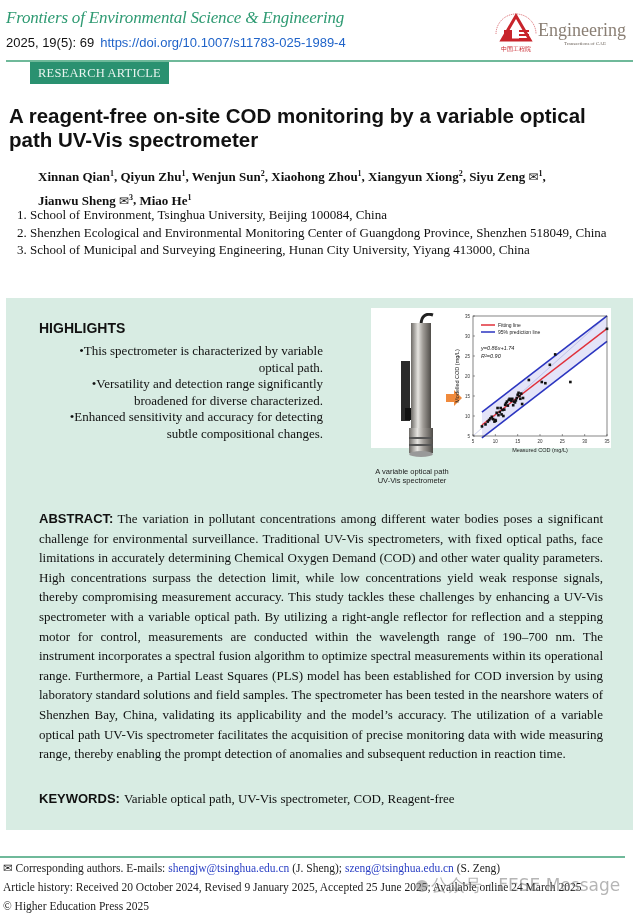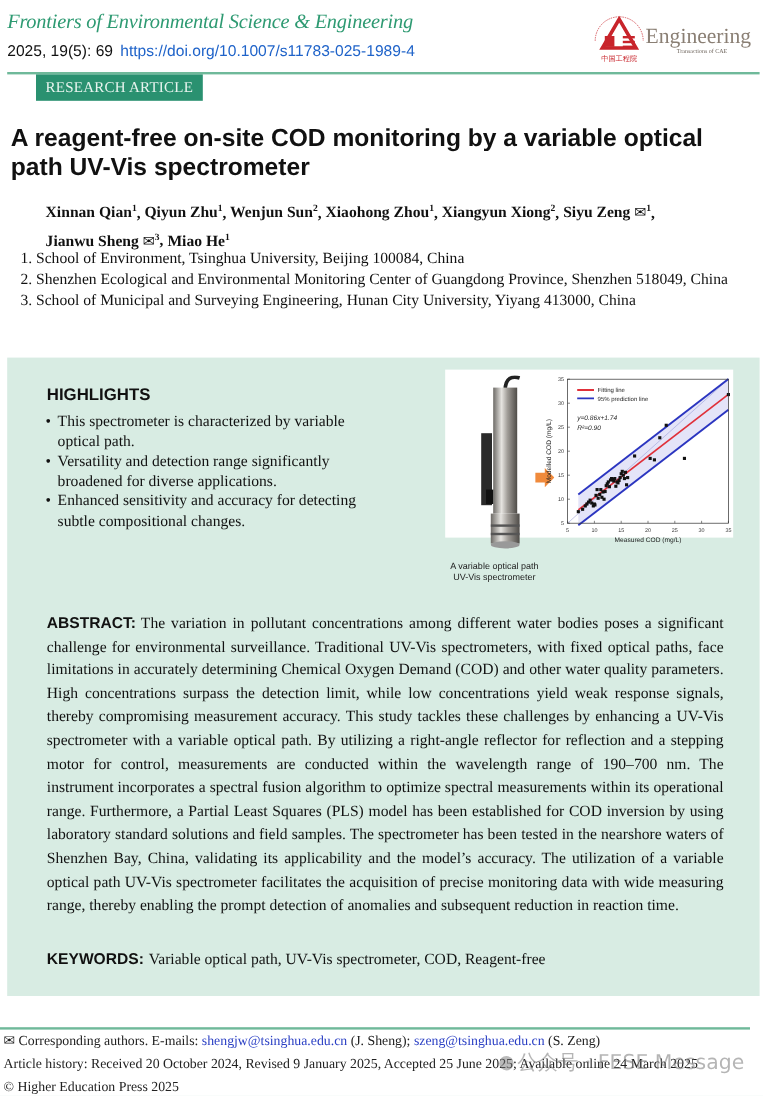--- a/index.html
+++ b/index.html
@@ -22,21 +22,21 @@
   .authors { position: absolute; left: 17px; top: 164px; width: 610px; font-family: "Liberation Serif", serif; font-weight: bold; font-size: 13px; line-height: 20px; margin-left: 21px; }
   .authors sup { font-size: 8px; }
   .authors .mail { font-weight: normal; font-size: 12px; }
 
   .affils { position: absolute; left: 17px; top: 206px; width: 615px; font-family: "Liberation Serif", serif; font-size: 13px; line-height: 17.5px; list-style: none; margin: 0; padding: 0; }
   .affils li { padding-left: 14px; text-indent: -14px; }
 
   .green-box { position: absolute; left: 6px; top: 298px; width: 627px; height: 532px; background: #d8ece3; }
 
   .hl-title { position: absolute; left: 39px; top: 320px; font-family: "Liberation Sans", sans-serif; font-weight: bold; font-size: 14px; }
-  .hl-list { position: absolute; left: 38px; top: 343px; width: 285px; margin: 0; padding: 0; list-style: none; font-family: "Liberation Serif", serif; font-size: 13px; line-height: 16.5px; }
+  .hl-list { position: absolute; left: 38px; top: 343px; width: 285px; margin: 0; padding: 0; list-style: none; font-family: "Liberation Serif", serif; font-size: 13px; line-height: 16.5px; text-align: right; }
   .hl-list li { padding-left: 10px; text-indent: -10px; }
   .hl-list li::before { content: "\2022"; display: inline-block; width: 10px; text-indent: 0; }
 
   .graphic-panel { position: absolute; left: 371px; top: 308px; width: 240px; height: 140px; background: #ffffff; }
   .probe { position: absolute; left: 20px; top: 5px; width: 50px; height: 150px; }
   .arrow { position: absolute; left: 75px; top: 82px; width: 16px; height: 16px; }
   .probe-caption { position: absolute; left: 0px; top: 159px; width: 82px; text-align: center; font-family: "Liberation Sans", sans-serif; font-size: 7.5px; line-height: 9px; color: #222; }
   .chart { position: absolute; left: 80px; top: 2px; width: 160px; height: 148px; }
   .chart-caption { position: absolute; left: 96px; top: 164px; width: 140px; text-align: center; font-family: "Liberation Sans", sans-serif; font-size: 7.5px; line-height: 10px; color: #222; }
 
@@ -95,21 +95,21 @@
   <li>1. School of Environment, Tsinghua University, Beijing 100084, China</li>
   <li>2. Shenzhen Ecological and Environmental Monitoring Center of Guangdong Province, Shenzhen 518049, China</li>
   <li>3. School of Municipal and Surveying Engineering, Hunan City University, Yiyang 413000, China</li>
 </ul>
 
 <div class="green-box"></div>
 
 <div class="hl-title">HIGHLIGHTS</div>
 <ul class="hl-list">
   <li>This spectrometer is characterized by variable optical path.</li>
-  <li>Versatility and detection range significantly broadened for diverse applications.</li>
+  <li>Versatility and detection range significantly broadened for diverse characterized.</li>
   <li>Enhanced sensitivity and accuracy for detecting subtle compositional changes.</li>
 </ul>
 
 <div class="graphic-panel">
   <svg class="probe" viewBox="0 0 50 150">
     <defs>
       <linearGradient id="steel" x1="0" x2="1" y1="0" y2="0">
         <stop offset="0" stop-color="#6d6a66"></stop>
         <stop offset="0.35" stop-color="#e6e4e0"></stop>
         <stop offset="0.6" stop-color="#a09c97"></stop>

